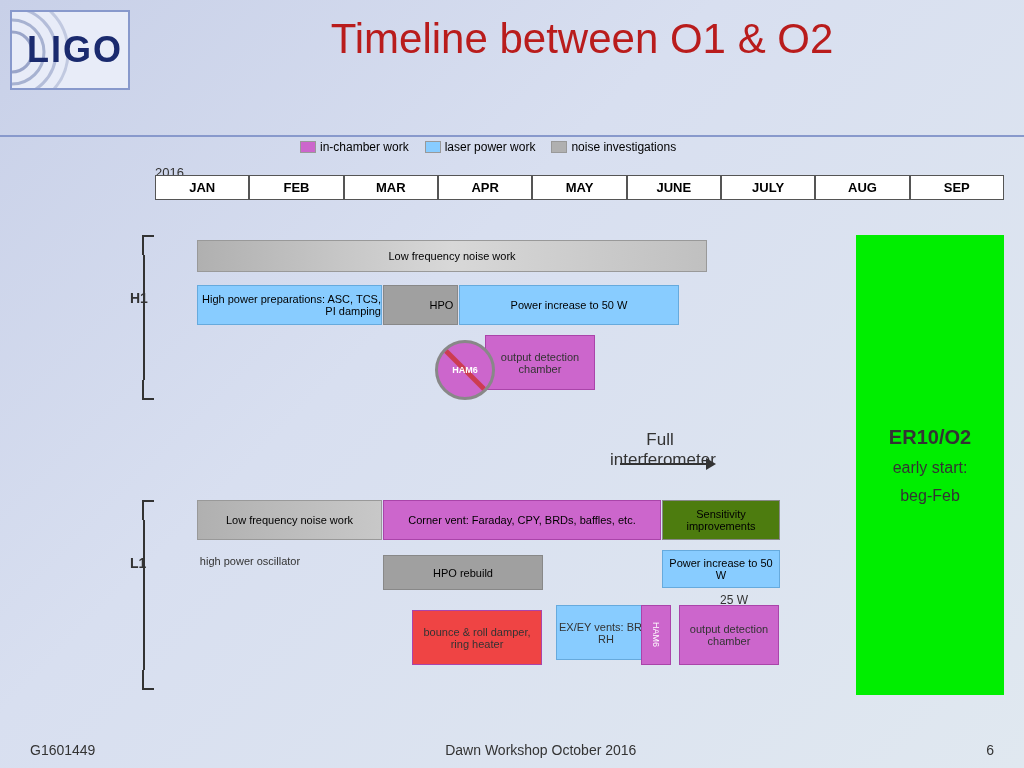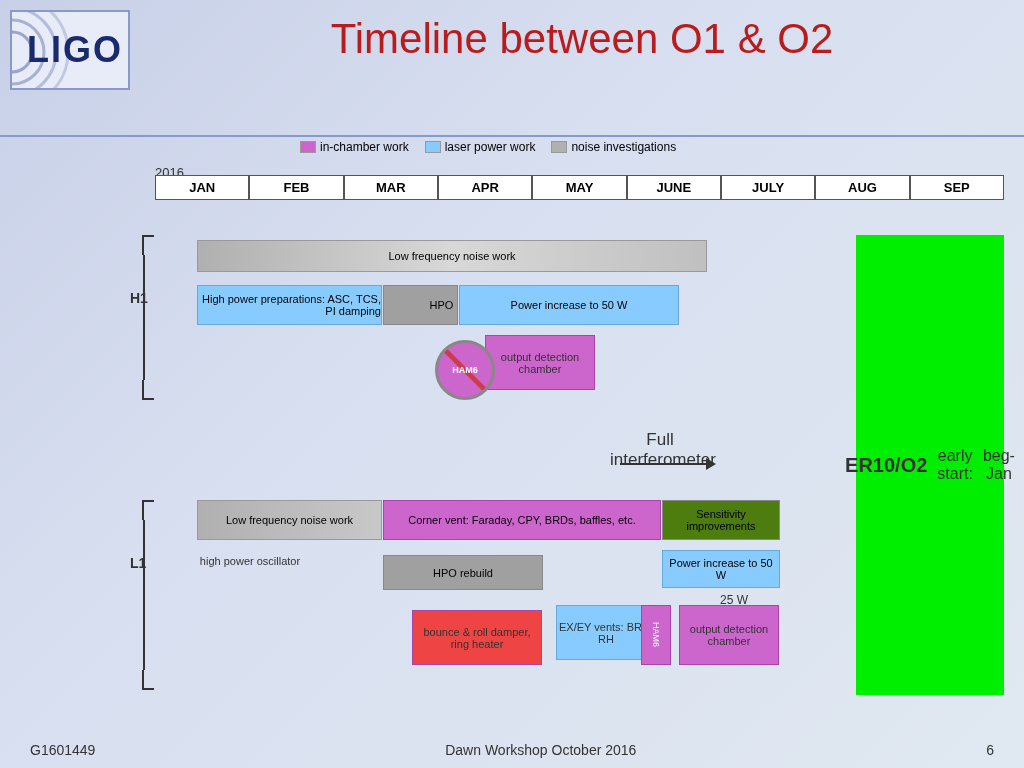--- a/index.html
+++ b/index.html
@@ -218,21 +218,21 @@
 
     
     .er10-box {
       position: absolute;
       top: 20px;
       right: 0;
       width: 148px;
       height: 460px;
       background: #00ee00;
       display: flex;
-      flex-direction: row;
+      flex-direction: column;
       align-items: center;
       justify-content: center;
       gap: 10px;
       z-index: 10;
     }
     .er10-title {
       font-size: 20px;
       font-weight: bold;
       color: #333;
       text-align: center;
@@ -591,21 +591,21 @@
     <span>output detection chamber</span>
   </div>
 
   <div class="full-ifo" style="position:absolute;">Full interferometer</div>
   <div class="arrow-line"></div>
   <div class="arrow-head"></div>
 
   <div class="er10-box">
     <div class="er10-title">ER10/O2</div>
     <div class="er10-sub">early start:</div>
-    <div class="er10-sub">beg-Jan</div>
+    <div class="er10-sub">beg-Feb</div>
   </div>
 
   <div class="l1-bracket-top"></div>
   <div class="l1-bracket-top-h"></div>
   <div class="l1-line"></div>
   <div class="l1-bracket-bot"></div>
   <div class="l1-bracket-bot-h"></div>
   <div class="l1-label">L1</div>
 
   <div class="row-bar l1-lf-noise" style="position:absolute;">

